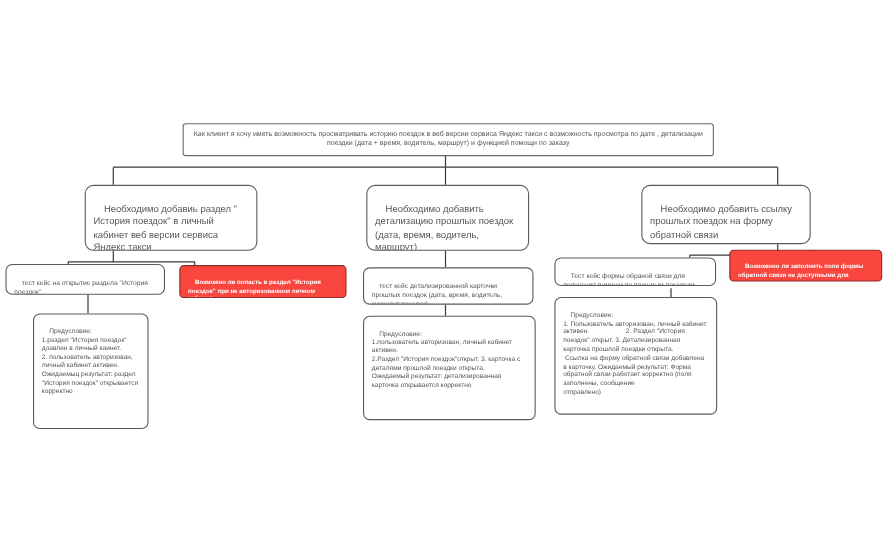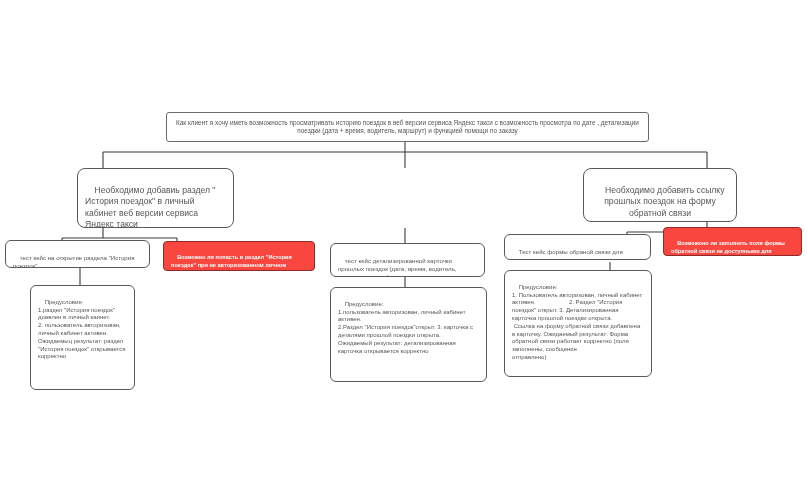--- a/index.html
+++ b/index.html
@@ -120,33 +120,36 @@
     <span>Предусловие:
 1.раздел "История поездок" доавлен в личный каинет.
 2. пользователь авторизован, личный кабинет активен.
 Ожидаемыц результат: раздел "История поездок" открывается корректно</span>
   </div>
 
   <div class="node red t-red" style="left:163px; top:241px; width:152px; height:30px;">
     <span>Возможно ли попасть в раздел "История поездок" при не авторизованном личном кабинете</span>
   </div>
 
+  <div class="node feature t-feat" style="left:333px; top:168px; width:148px; height:60px;">
+    <span>Необходимо добавить детализацию прошлых поездок (дата, время, водитель, маршрут)</span>
+  </div>
 
   <div class="node t-case" style="left:330px; top:243px; width:155px; height:34px;">
     <span>тест кейс детализированной карточки прошлых поездок (дата, время, водитель, маршрут поездки)</span>
   </div>
 
   <div class="node t-detail" style="left:330px; top:287px; width:157px; height:95px;">
     <span>Предусловие:
 1.пользователь авторизован, личный кабинет активен.
 2.Раздел "История поездок"открыт. 3. карточка с деталями прошлой поездки открыта.
 Ожидаемый результат: детализированная карточка открывается корректно</span>
   </div>
 
-  <div class="node feature t-feat" style="left:583px; top:168px; width:154px; height:54px;text-align:center;">
+  <div class="node feature t-feat" style="left:583px; top:168px; width:154px; height:54px;">
     <span>Необходимо добавить ссылку прошлых поездок на форму обратной связи</span>
   </div>
 
   <div class="node t-case" style="left:504px; top:234px; width:147px; height:26px;">
     <span>Тест кейс формы обраной связи для получения помощи по прошлым поездкам</span>
   </div>
 
   <div class="node t-detail" style="left:504px; top:270px; width:148px; height:107px;">
     <span>Предусловие:
 1. Пользователь авторизован, личный кабинет активен.                    2. Раздел "История поездок" открыт. 3. Детализированная карточка прошлой поездки открыта.

